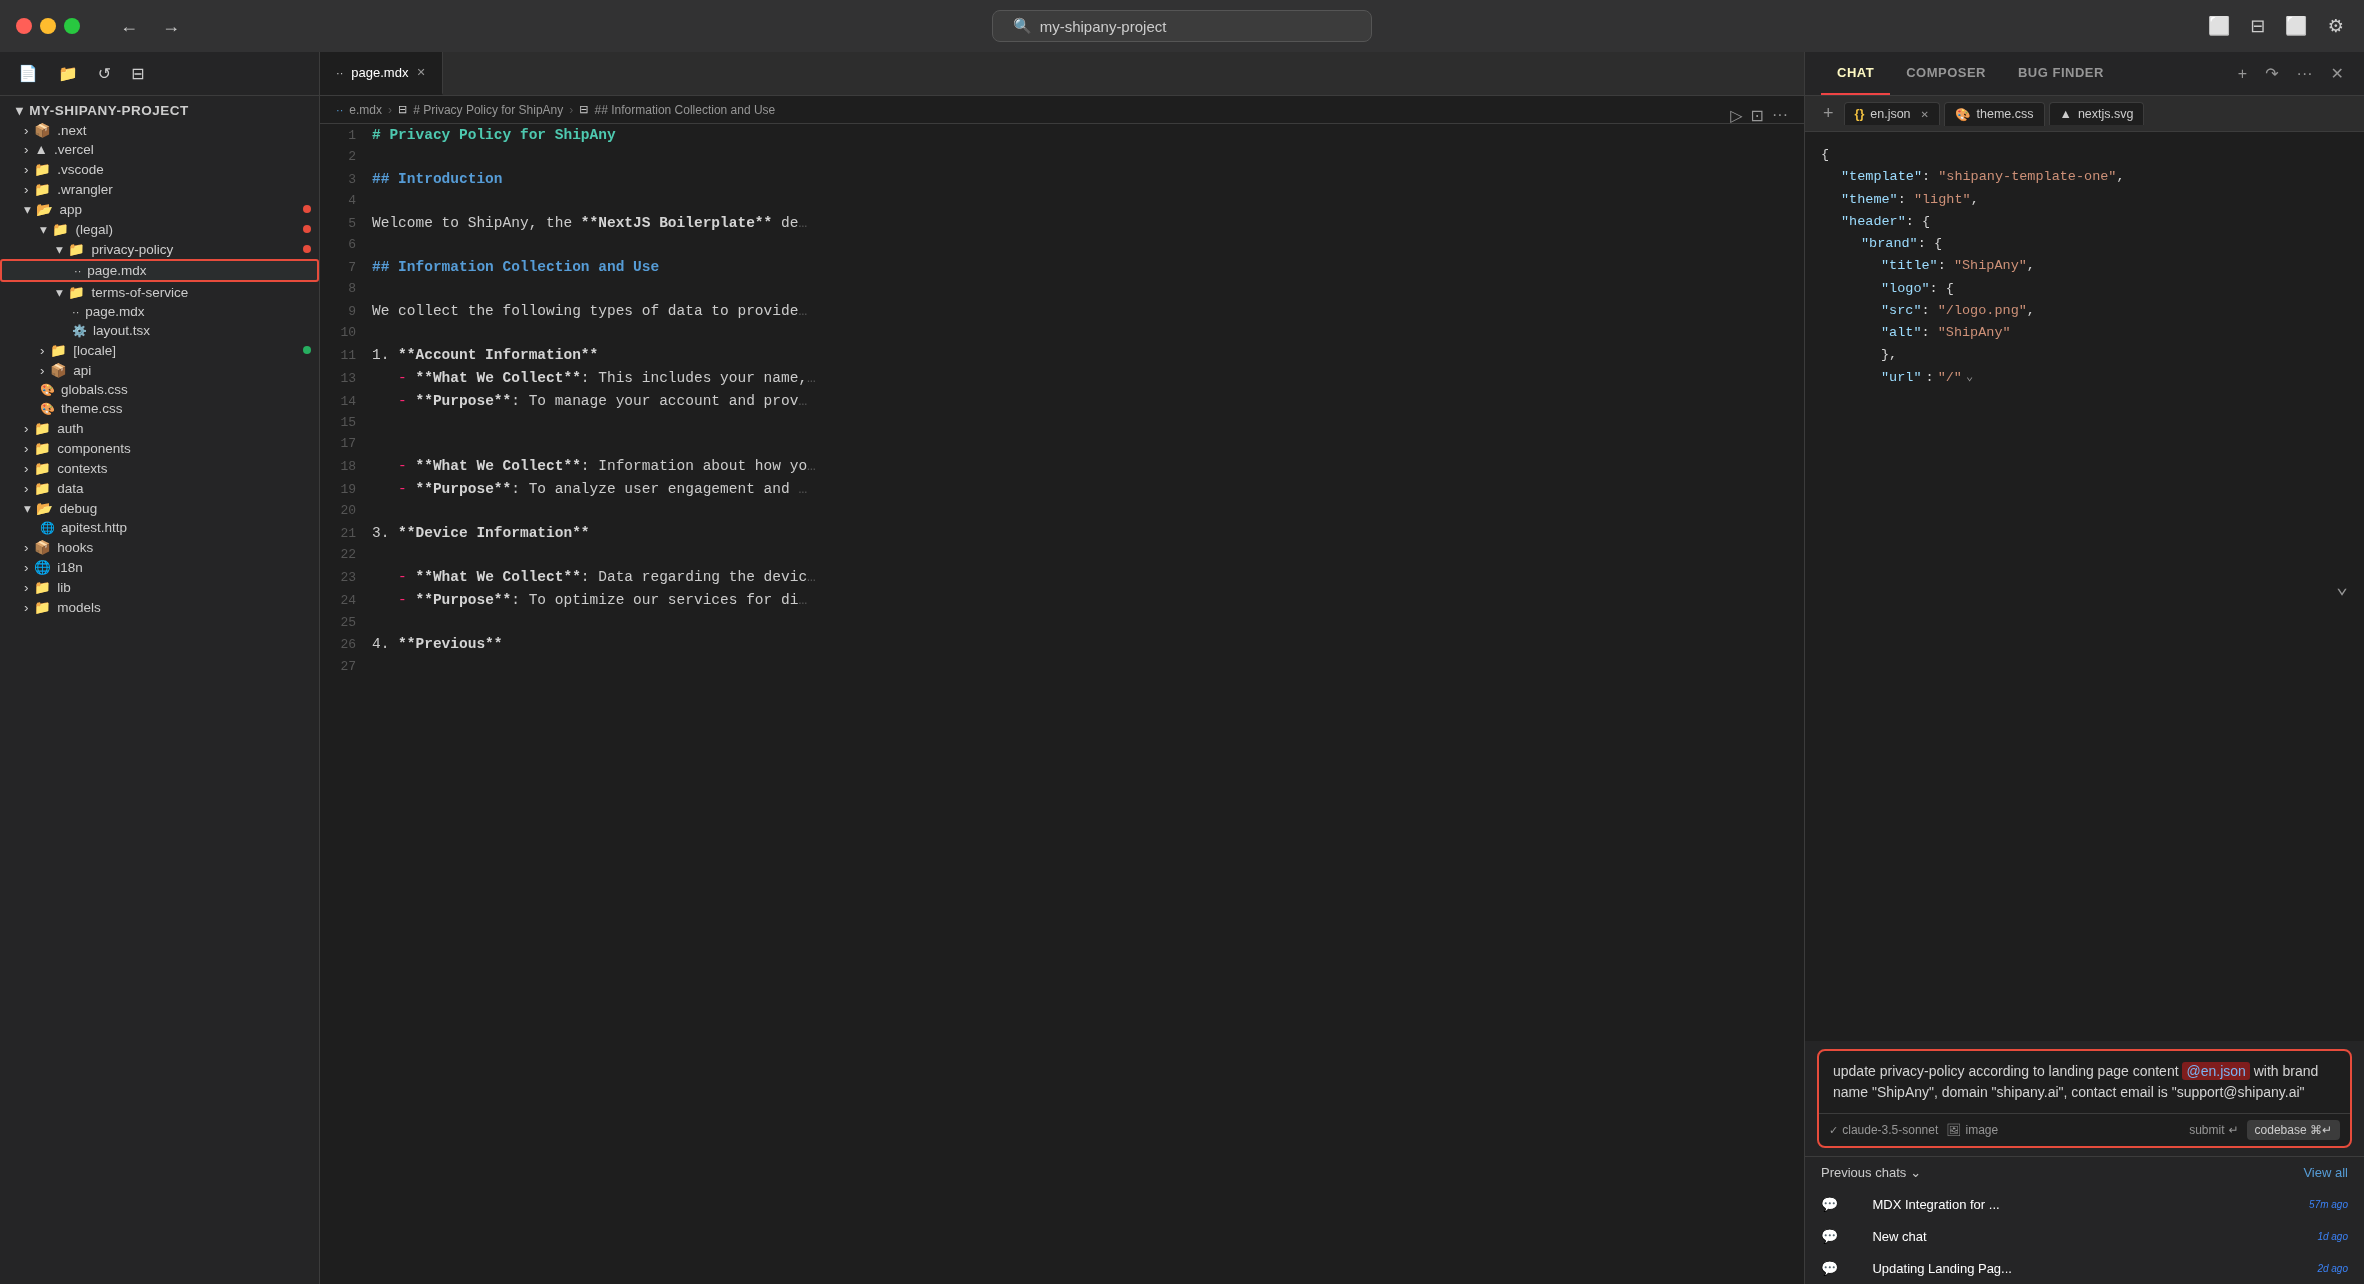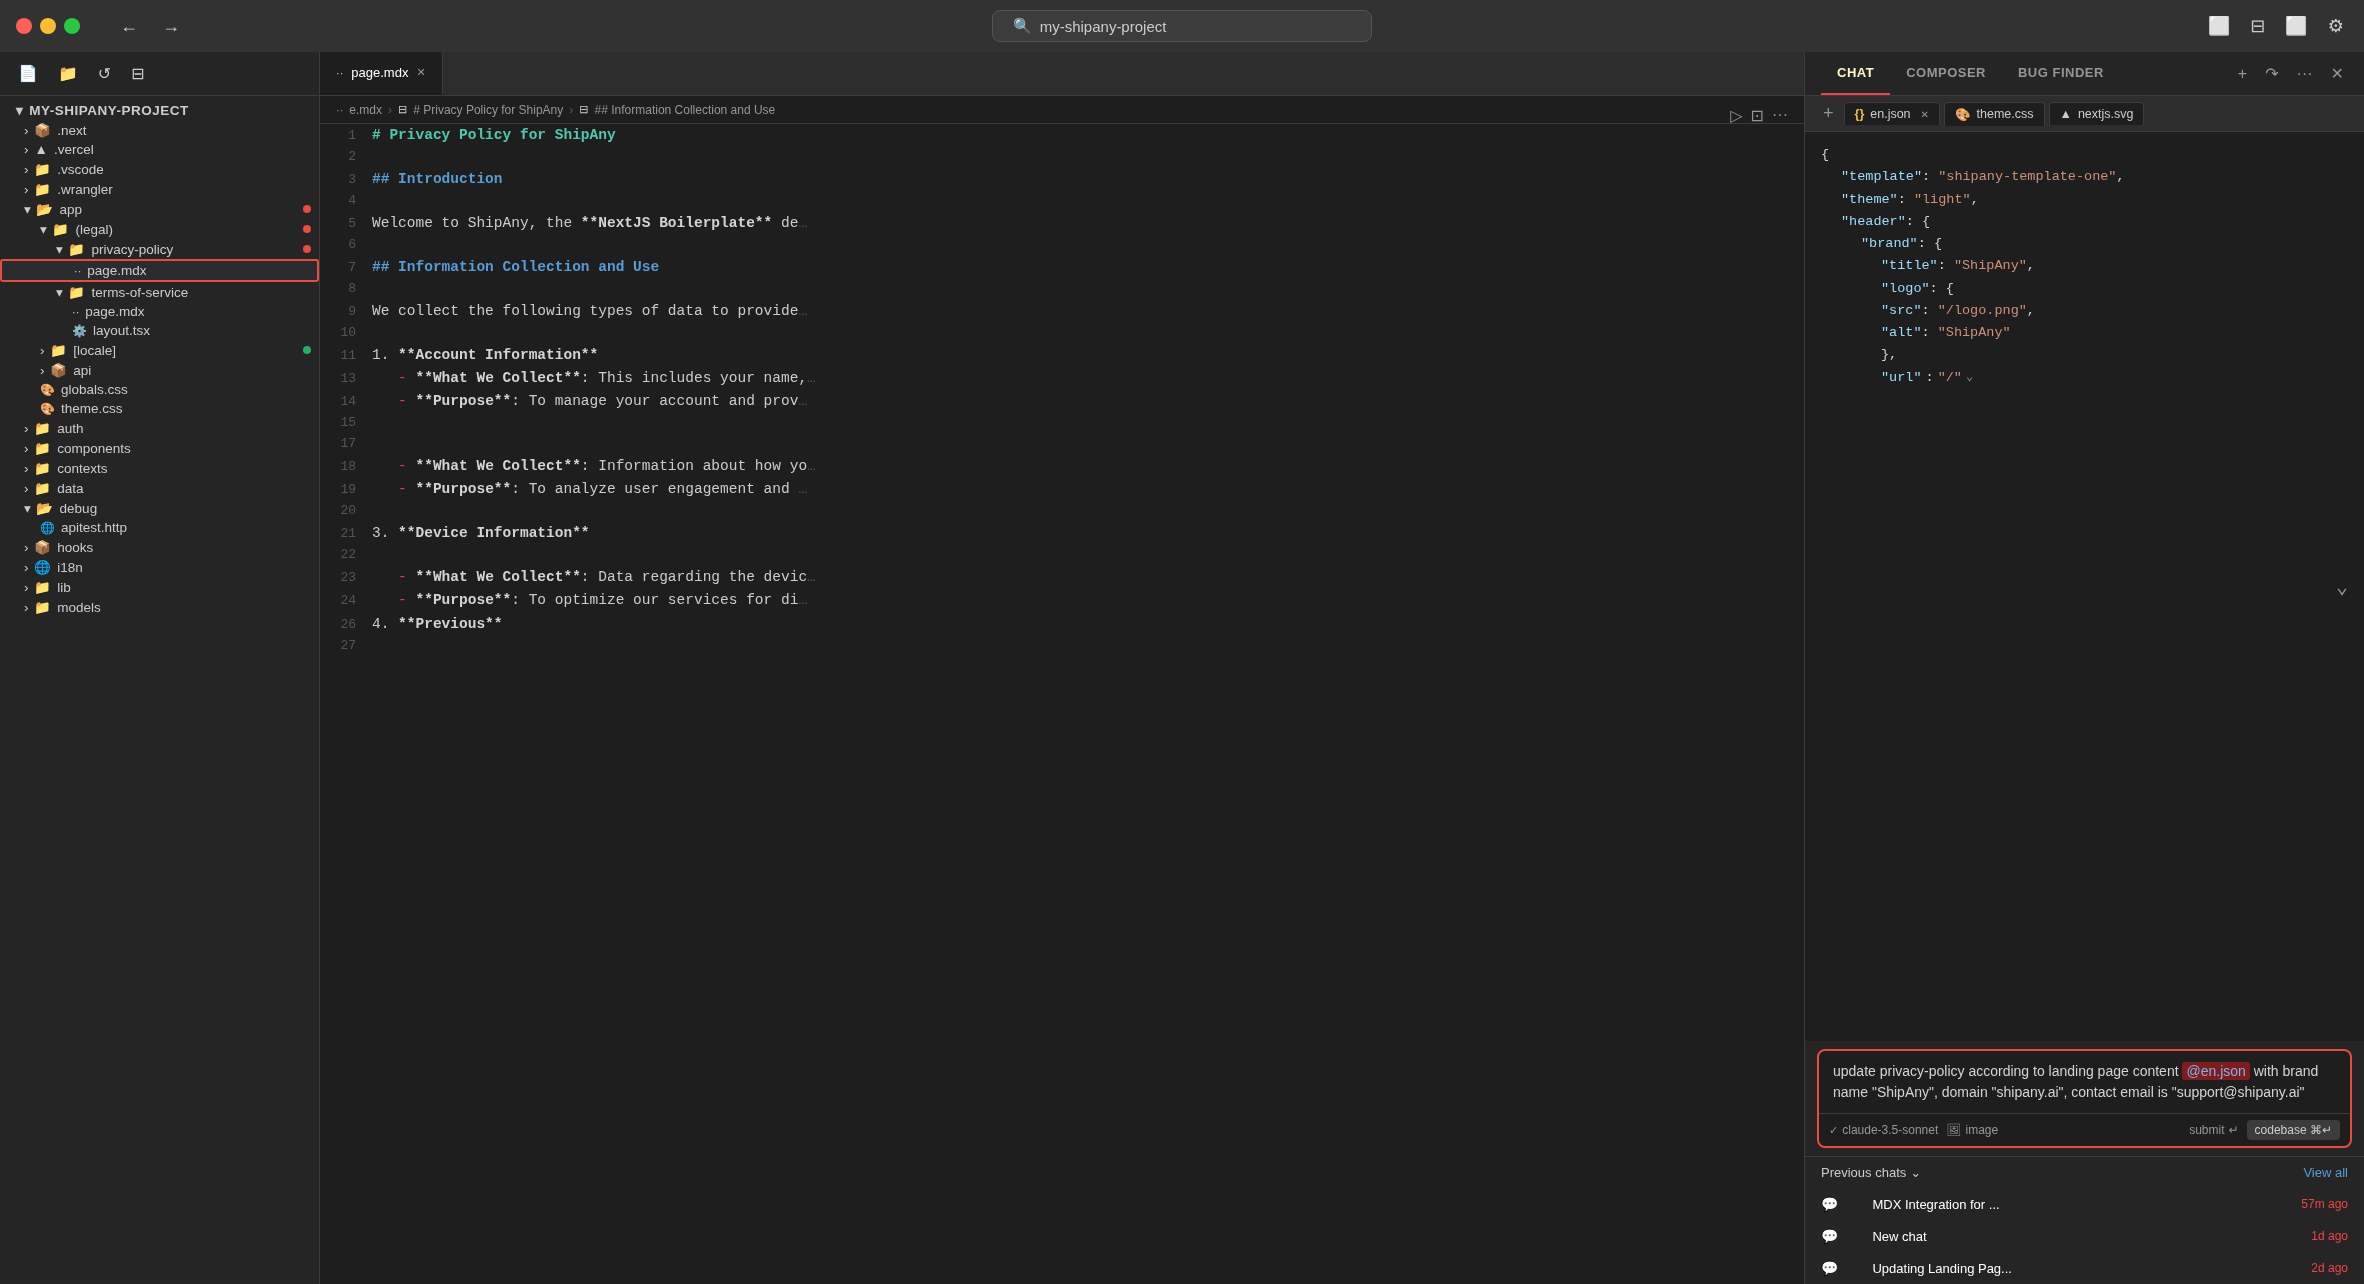--- a/index.html
+++ b/index.html
@@ -445,21 +445,21 @@
     .chat-history-item {
       display: flex;
       align-items: center;
       padding: 8px 16px;
       gap: 10px;
       cursor: pointer;
       font-size: 13px;
     }
     .chat-icon { color: #969696; font-size: 14px; }
     .chat-title { color: #ffffff; flex: 1; margin-left: 24px; }
-    .chat-time { color: #ef4444; font-size: 12px; }
+    .chat-time { color: #3b82f6; font-size: 10px; font-style: italic; }
 
     .editor-wrapper {
       display: flex;
       flex-direction: column;
       flex: 1;
       overflow: hidden;
     }
   </style>
 </head>
 <body>
@@ -740,20 +740,24 @@
         <span class="line-number">22</span>
         <span class="line-content"></span>
       </div>
       <div class="code-line">
         <span class="line-number">23</span>
         <span class="line-content">   <span style="color:#f92672;">-</span> <strong style="color:#d4d4d4;">**What We Collect**</strong>: Data regarding the devic<span style="color:#555;">…</span></span>
       </div>
       <div class="code-line">
         <span class="line-number">24</span>
         <span class="line-content">   <span style="color:#f92672;">-</span> <strong style="color:#d4d4d4;">**Purpose**</strong>: To optimize our services for di<span style="color:#555;">…</span></span>
+      </div>
+      <div class="code-line">
+        <span class="line-number">25</span>
+        <span class="line-content"></span>
       </div>
       <div class="code-line">
         <span class="line-number">26</span>
         <span class="line-content">4. <strong style="color:#d4d4d4;">**Previous**</strong></span>
       </div>
       <div class="code-line">
         <span class="line-number">27</span>
         <span class="line-content"></span>
       </div>
     </div>

